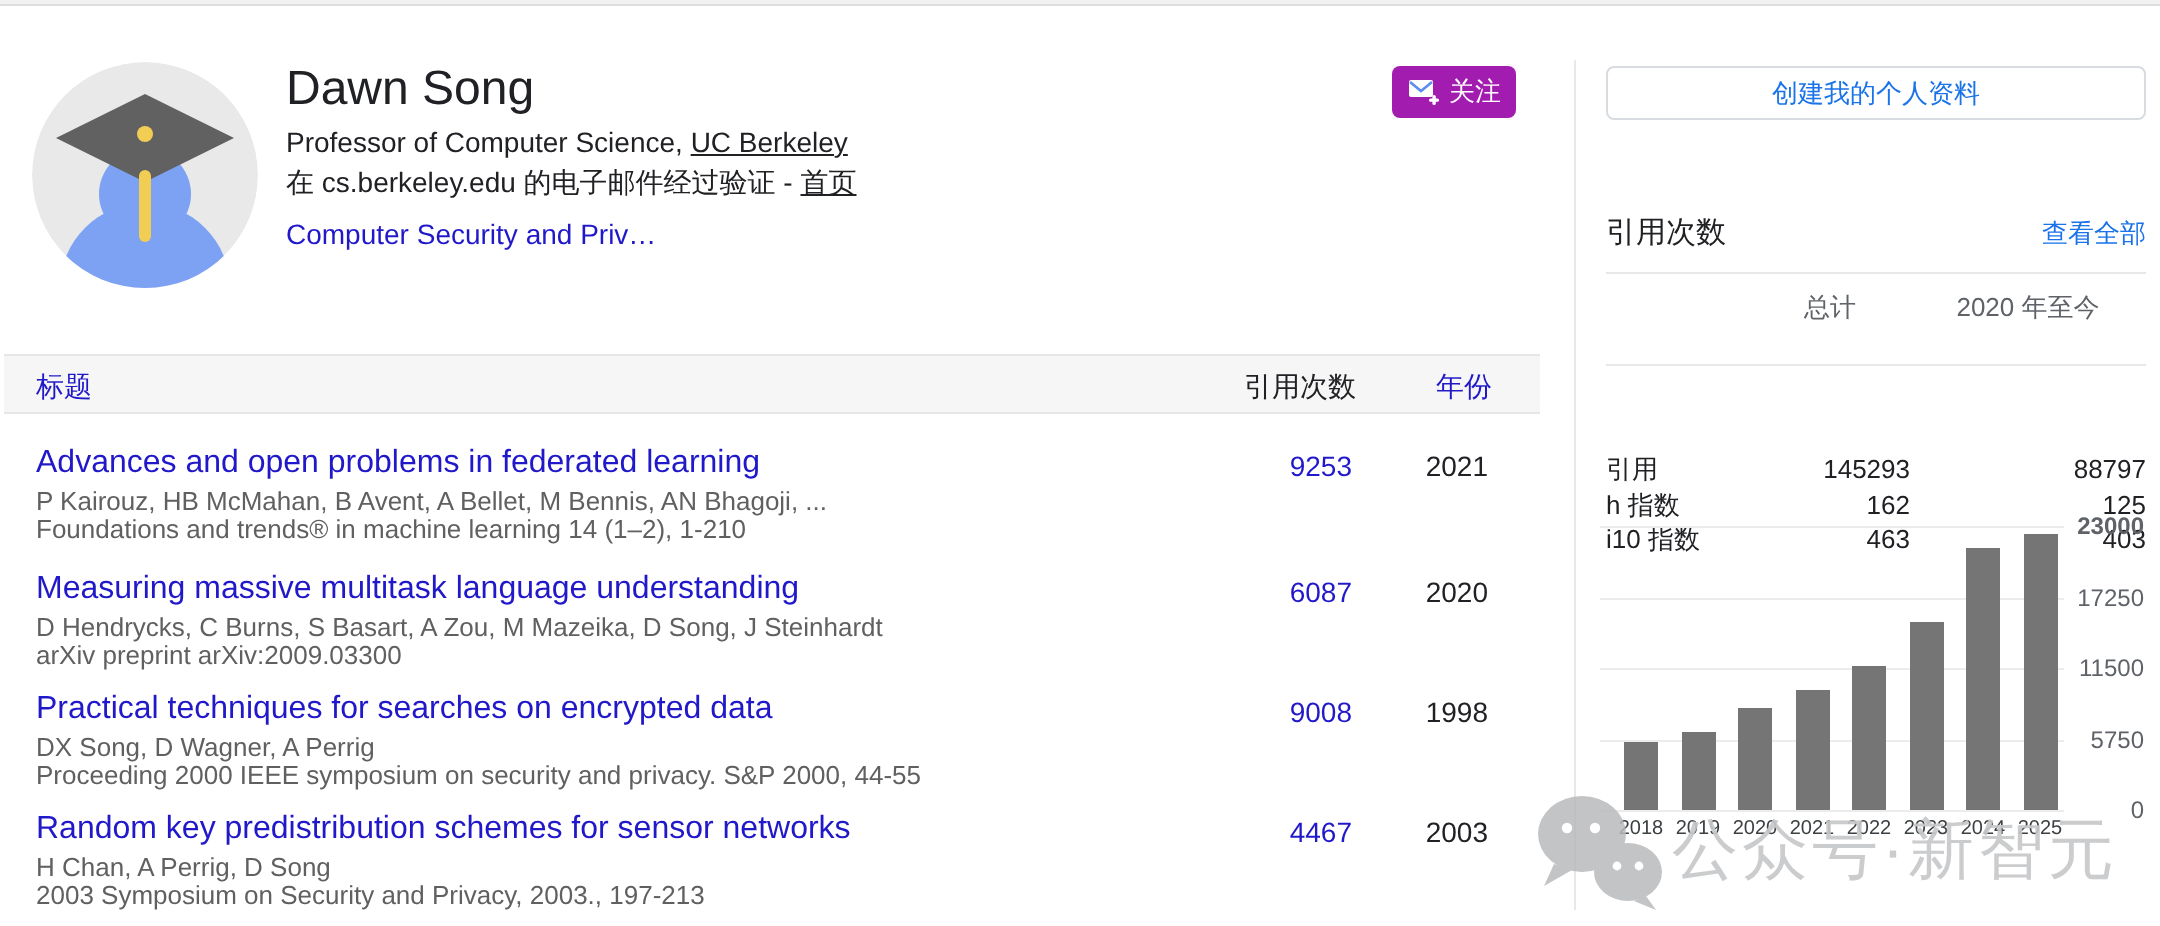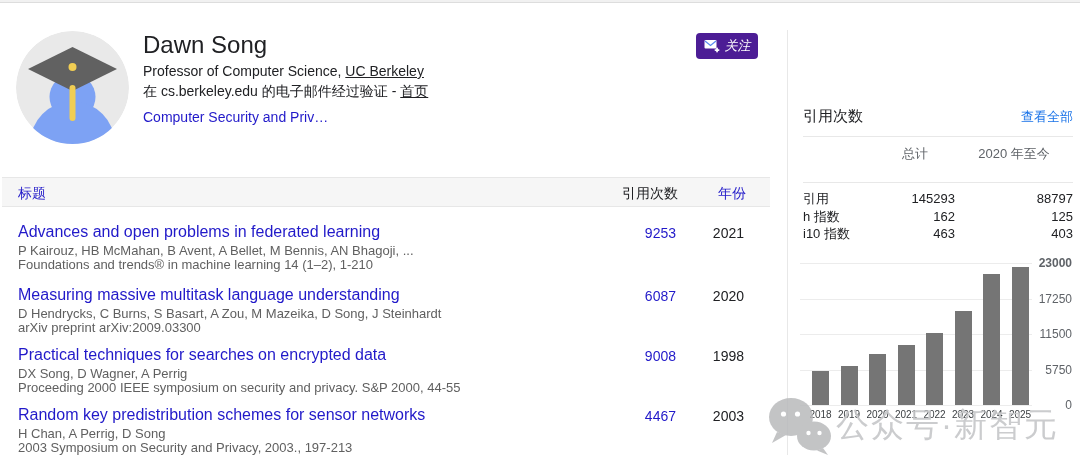--- a/index.html
+++ b/index.html
@@ -14,43 +14,43 @@
   .avatar { position:absolute; left:16px; top:31px; width:113px; height:113px; }
   .profile-info { position:absolute; left:143px; top:30px; width:540px; }
   .profile-name { font-size:24px; font-weight:400; color:#202124; line-height:30px; }
   .profile-line { font-size:14px; color:#202124; line-height:17px; margin-top:3px; }
   .profile-line:first-of-type { margin-top:8px; }
   .profile-line a { color:#202124; text-decoration:underline; cursor:pointer; }
   .interests { margin-top:9px; font-size:14px; }
   .interests a { color:#2119c9; text-decoration:none; cursor:pointer; }
 
   .follow-btn { position:absolute; left:696px; top:33px; width:62px; height:26px;
-                background:#4c1d95; border:none; border-radius:4px; color:#fff;
+                background:#a21caf; border:none; border-radius:4px; color:#fff;
                 font-size:13px; display:flex; align-items:center; justify-content:center;
-                gap:5px; cursor:pointer; font-family:inherit;font-style:italic; }
+                gap:5px; cursor:pointer; font-family:inherit; }
 
   .vdivider { position:absolute; left:787px; top:30px; width:1px; height:425px; background:#e8e8e8; }
 
   
   .create-btn { position:absolute; left:803px; top:33px; width:270px; height:27px;
                 background:#fff; border:1px solid #d8dce1; border-radius:4px;
                 color:#1a73e8; font-size:13px; cursor:pointer; font-family:inherit; }
 
   .stats { position:absolute; left:803px; top:107px; width:270px; }
   .stats-head { display:flex; justify-content:space-between; align-items:baseline; }
   .stats-title { font-size:15px; color:#202124; }
   .stats-viewall { font-size:13px; color:#1a73e8; text-decoration:none; cursor:pointer; }
   .stats hr { border:none; border-top:1px solid #e8e8e8; margin:10px 0 0 0; }
   .stats-cols { display:grid; grid-template-columns:1fr 80px 118px; font-size:13px;
                 color:#5f6368; padding:8px 0 9px 0; }
   .stats-cols span { text-align:center; }
   .stats-row { display:grid; grid-template-columns:1fr 80px 118px; font-size:13px;
                color:#202124; line-height:17.5px; }
   .stats-row .num { text-align:right; }
-  .stats-body { padding-top:7px; }
+  .stats-body { padding-top:7px;margin-top:36px; }
 
   
   .chart { position:absolute; left:800px; top:263px; width:273px; height:160px; }
   .plot { position:absolute; left:0; top:0; width:232px; height:142px; }
   .gridline { position:absolute; left:0; width:232px; height:1px; background:#ececec; }
   .bar { position:absolute; width:17px; background:#757575; bottom:0; cursor:pointer; }
   .ylabel { position:absolute; left:234px; width:38px; text-align:right;
             font-size:12px; color:#5f6368; }
   .xlabel { position:absolute; top:146px; width:29px; text-align:center;
             font-size:10px; color:#3c4043; }
@@ -127,20 +127,21 @@
       <rect x="0.5" y="1" width="12" height="8.5" rx="1" fill="#ffffff"></rect>
       <polyline points="1,2 6.5,6.5 12,2" fill="none" stroke="#5b8cf0" stroke-width="1.3"></polyline>
       <rect x="10.5" y="10.2" width="5" height="1.7" rx="0.8" fill="#ffffff"></rect>
       <rect x="12.2" y="8.5" width="1.7" height="5" rx="0.8" fill="#ffffff"></rect>
     </svg>
     <span>关注</span>
   </button>
 
   <div class="vdivider"></div>
 
+  <button class="create-btn">创建我的个人资料</button>
 
   <div class="stats">
     <div class="stats-head">
       <span class="stats-title">引用次数</span>
       <a class="stats-viewall">查看全部</a>
     </div>
     <hr>
     <div class="stats-cols">
       <span></span>
       <span>总计</span>

